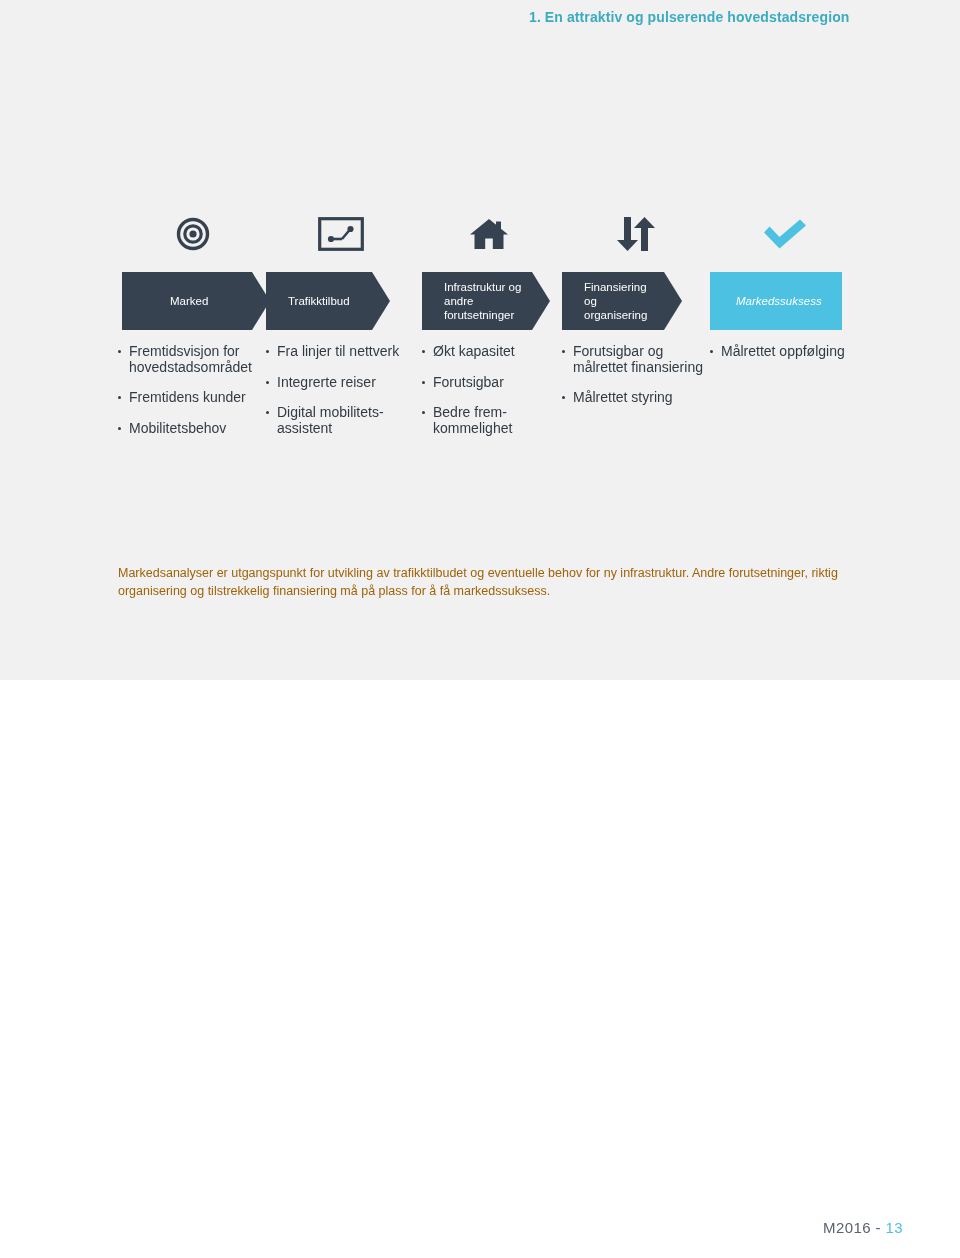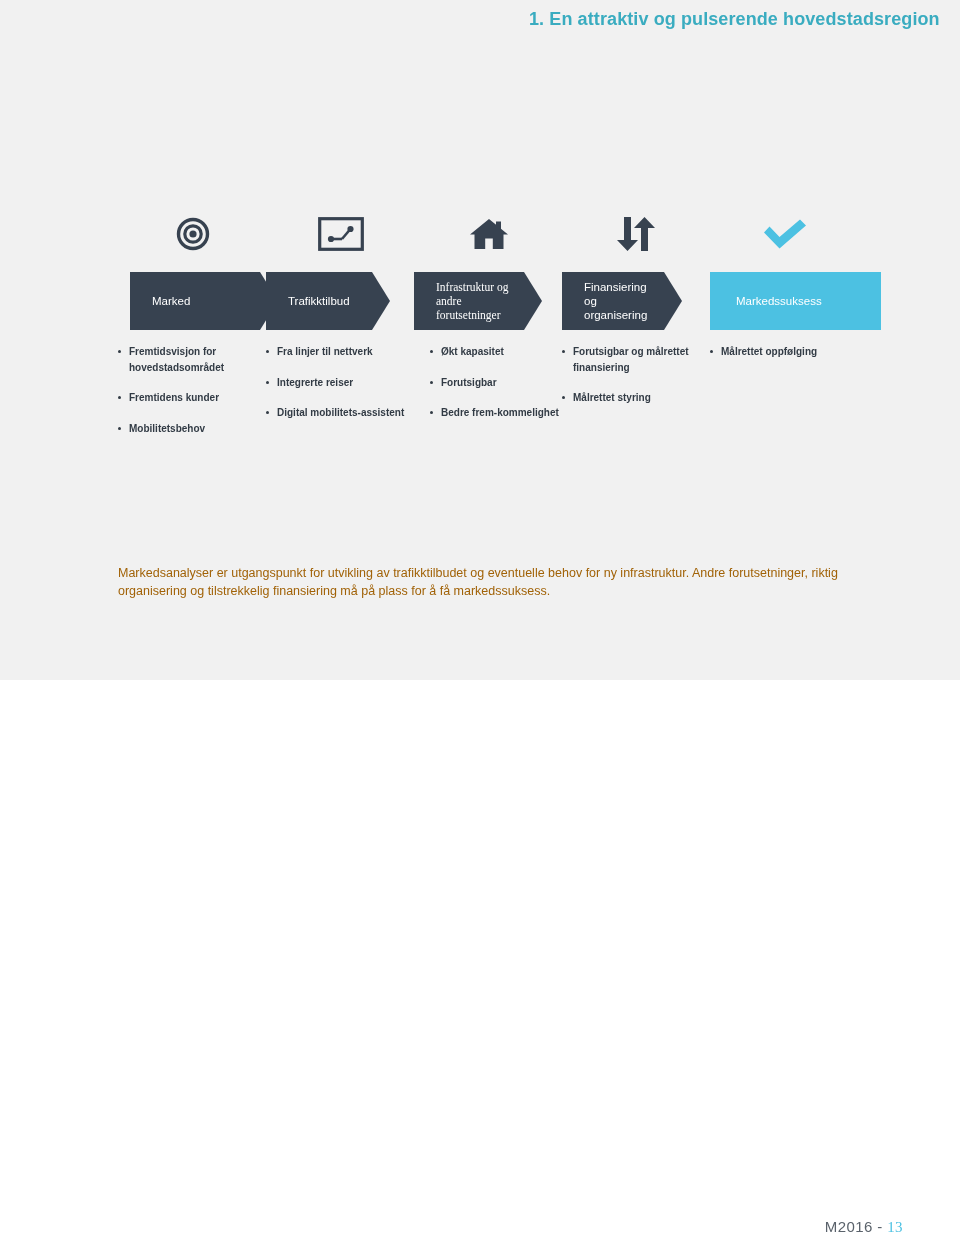--- a/index.html
+++ b/index.html
@@ -16,21 +16,21 @@
     background:#ffffff;
   }
   
   .grey-panel{
     position:absolute;left:0;top:0;width:960px;height:680px;
     background:#f1f1f1;
   }
   
   .doc-heading{
     position:absolute;left:529px;top:9px;
-    font-size:18px;font-weight:bold;
+    font-size:14px;font-weight:bold;
     color:#3aacc0;
     letter-spacing:.1px;
     white-space:nowrap;
   }
   
   .icon-row{
     position:absolute;left:118px;top:205px;width:735px;height:58px;
   }
   .icon-cell{
     position:absolute;top:0;width:150px;height:58px;
@@ -63,45 +63,44 @@
   .chev .chev-label{
     position:relative;
     color:#ffffff;
     font-size:11.5px;
     line-height:14px;
     padding-left:22px;
     padding-right:26px;
     z-index:2;
   }
   .chev.last .chev-label{padding-left:26px;}
-  .chev.c0{left:12px;width:148px;}
+  .chev.c0{left:4px;width:148px;padding-left:26px;}
   .chev.c1{left:148px;width:124px;}
-  .chev.c2{left:296px;width:128px;font-family:Liberation Serif, serif;}
+  .chev.c2{left:304px;width:128px;}
   .chev.c3{left:444px;width:120px;}
-  .chev.c4{left:592px;width:171px;}
+  .chev.c4{left:592px;width:132px;font-style:italic;}
   
   .bullet-band{
     position:absolute;left:118px;top:344px;width:760px;
   }
   .bcol{
     position:absolute;top:0;width:146px;
   }
   .bcol.c0{left:0px;}
   .bcol.c1{left:148px;}
-  .bcol.c2{left:312px;}
+  .bcol.c2{left:304px;}
   .bcol.c3{left:444px;}
   .bcol.c4{left:592px;width:180px;}
   .bitem{
     position:relative;
     padding-left:11px;
     margin-bottom:15px;
-    font-size:10px;
+    font-size:14px;
     line-height:15.5px;
     color:#323b45;
-    font-weight:bold;
   }
   .bitem:before{
     content:"";
     position:absolute;left:0;top:6px;
     width:3px;height:3px;border-radius:50%;
     background:#323b45;
   }
   
   .body-block{
     position:absolute;left:118px;top:565px;width:760px;
@@ -112,21 +111,21 @@
   }
   .body-para{
     font-size:12.5px;color:#a16207;line-height:17.5px;
   }
   
   .footer{
     position:absolute;right:57px;bottom:22px;
     font-size:15px;color:#5a626b;letter-spacing:.4px;
     white-space:nowrap;
   }
-  .footer .pg{color:#4cc1e2;font-family:Liberation Serif, serif;}
+  .footer .pg{color:#4cc1e2;}
 </style>
 </head>
 <body>
 
 <div class="page-canvas">
 
   <div class="grey-panel"></div>
 
   <div class="doc-heading">1. En attraktiv og pulserende hovedstadsregion</div>
 

